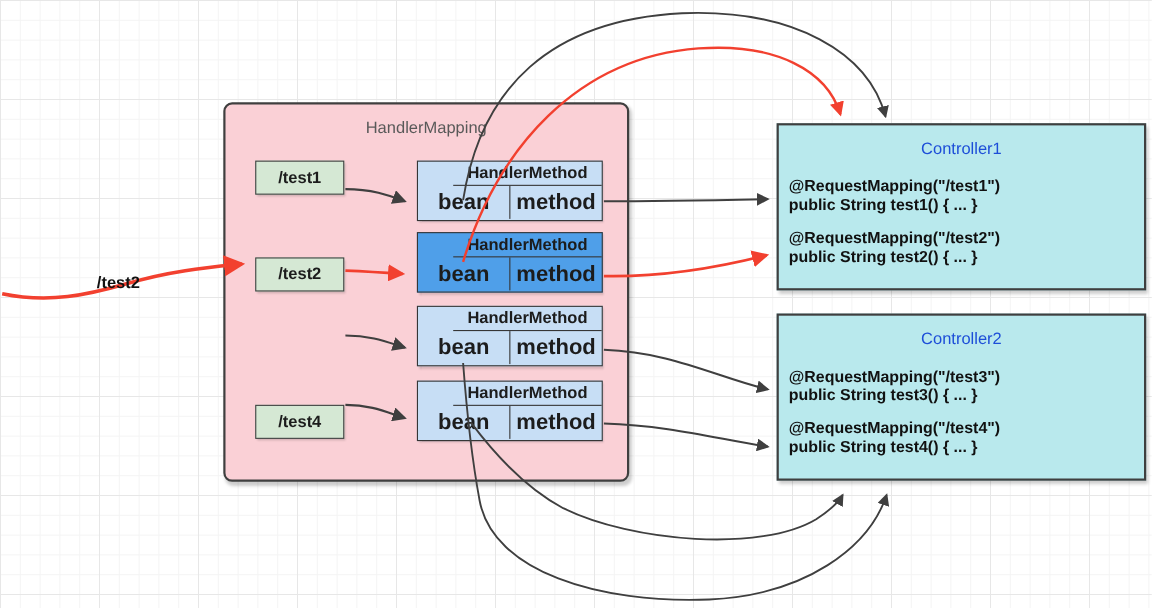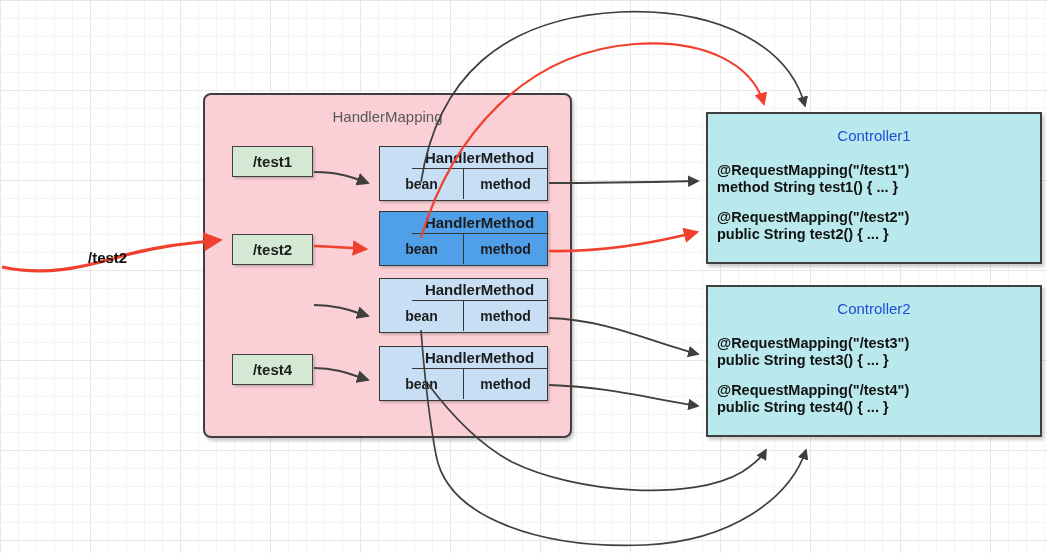--- a/index.html
+++ b/index.html
@@ -38,21 +38,21 @@
   }
   .hmtable.highlight{background:#4f9fe9;}
   .trow{
     height:21px;border-bottom:1.6px solid #363636;
     display:flex;align-items:center;justify-content:center;
     font-size:15px;font-weight:bold;margin-left:32px;
   }
   .brow{display:flex;height:30px;}
   .cell{
     flex:1;display:flex;align-items:center;justify-content:center;
-    font-size:14px;font-weight:bold;
+    font-size:20px;font-weight:bold;
   }
   .cell.bean{border-right:1.6px solid #363636;}
   .controller{
     position:absolute;left:706px;width:336px;height:152px;
     background:#b9e9ed;border:2px solid #3f3f3f;box-sizing:border-box;
     box-shadow:2px 3px 3px rgba(0,0,0,0.2);
   }
   .ctitle{text-align:center;margin-top:13px;font-size:15px;color:#1d4ed8;}
   .centry{
     margin-left:9px;font-size:14.5px;font-weight:bold;color:#111;
@@ -74,21 +74,21 @@
   <div class="hm-box">
     <div class="hm-title">HandlerMapping</div>
   </div>
 
   <div class="route" style="top:146px">
     <span>/test1</span>
   </div>
   <div class="route" style="top:234px">
     <span>/test2</span>
   </div>
-  <div class="route" style="top:354px">
+  <div class="route" style="top:368px">
     <span>/test4</span>
   </div>
 
   <div class="hmtable" style="top:146px">
     <div class="trow">HandlerMethod</div>
     <div class="brow">
       <div class="cell bean">bean</div>
       <div class="cell">method</div>
     </div>
   </div>
@@ -111,21 +111,21 @@
     <div class="brow">
       <div class="cell bean">bean</div>
       <div class="cell">method</div>
     </div>
   </div>
 
   <div class="controller" style="top:112px">
     <div class="ctitle">Controller1</div>
     <div class="centry first">
       <div>@RequestMapping("/test1")</div>
-      <div>method String test1() { ... }</div>
+      <div>public String test1() { ... }</div>
     </div>
     <div class="centry second">
       <div>@RequestMapping("/test2")</div>
       <div>public String test2() { ... }</div>
     </div>
   </div>
 
   <div class="controller" style="top:285px">
     <div class="ctitle">Controller2</div>
     <div class="centry first">

